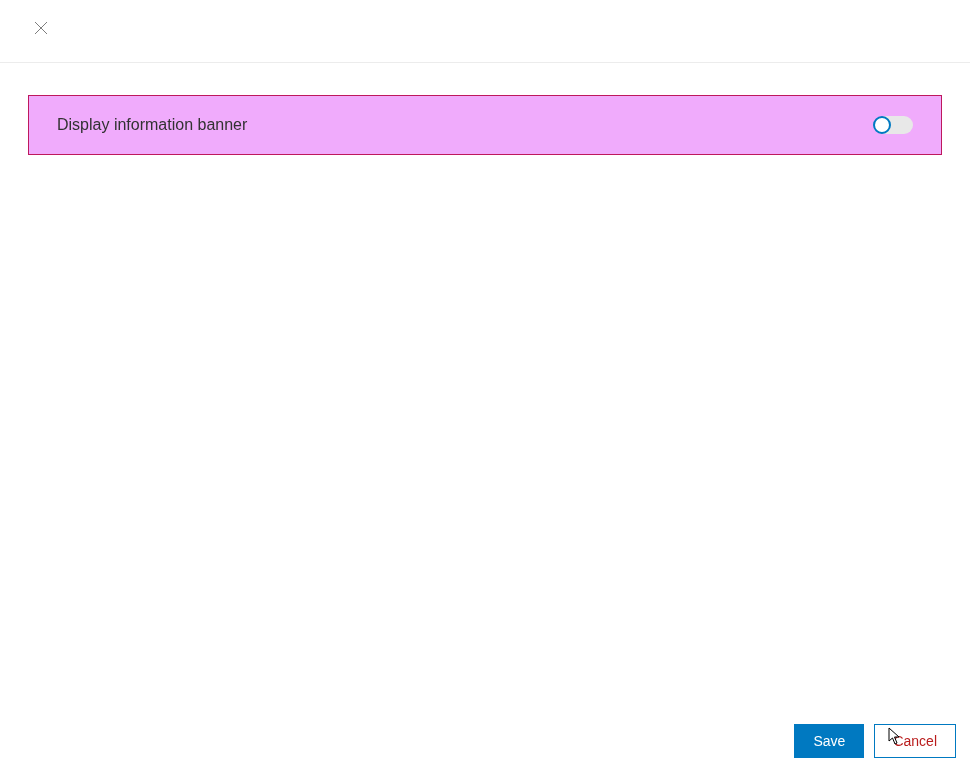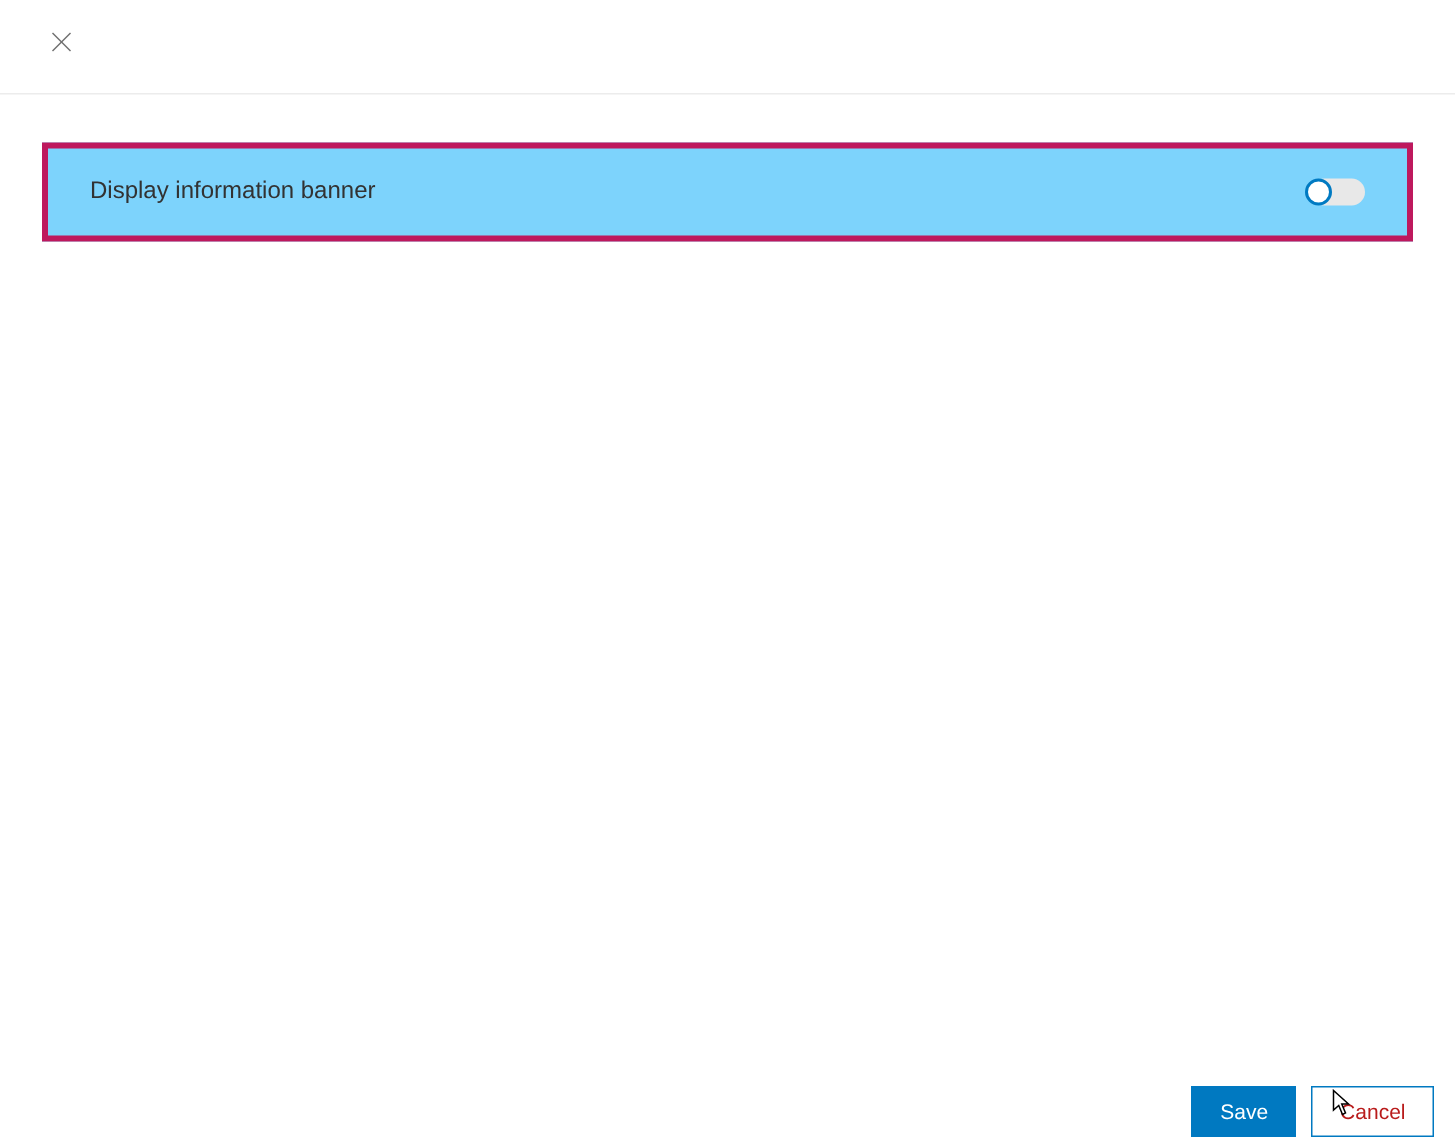--- a/index.html
+++ b/index.html
@@ -38,26 +38,26 @@
       justify-content: center;
     }
     .close-btn svg {
       width: 18px;
       height: 18px;
     }
     .content {
       padding: 32px 28px;
     }
     .banner-card {
-      border: 4px solid #be185d;
+      border: 1px solid #be185d;
       padding: 18px 28px;
       display: flex;
       align-items: center;
       justify-content: space-between;
-      background: #7dd3fc;
+      background: #f0abfc;
       text-align: right;
     }
     .banner-label {
       font-size: 16px;
       color: #323232;
       font-weight: 400;
     }
     .toggle {
       position: relative;
       width: 40px;

